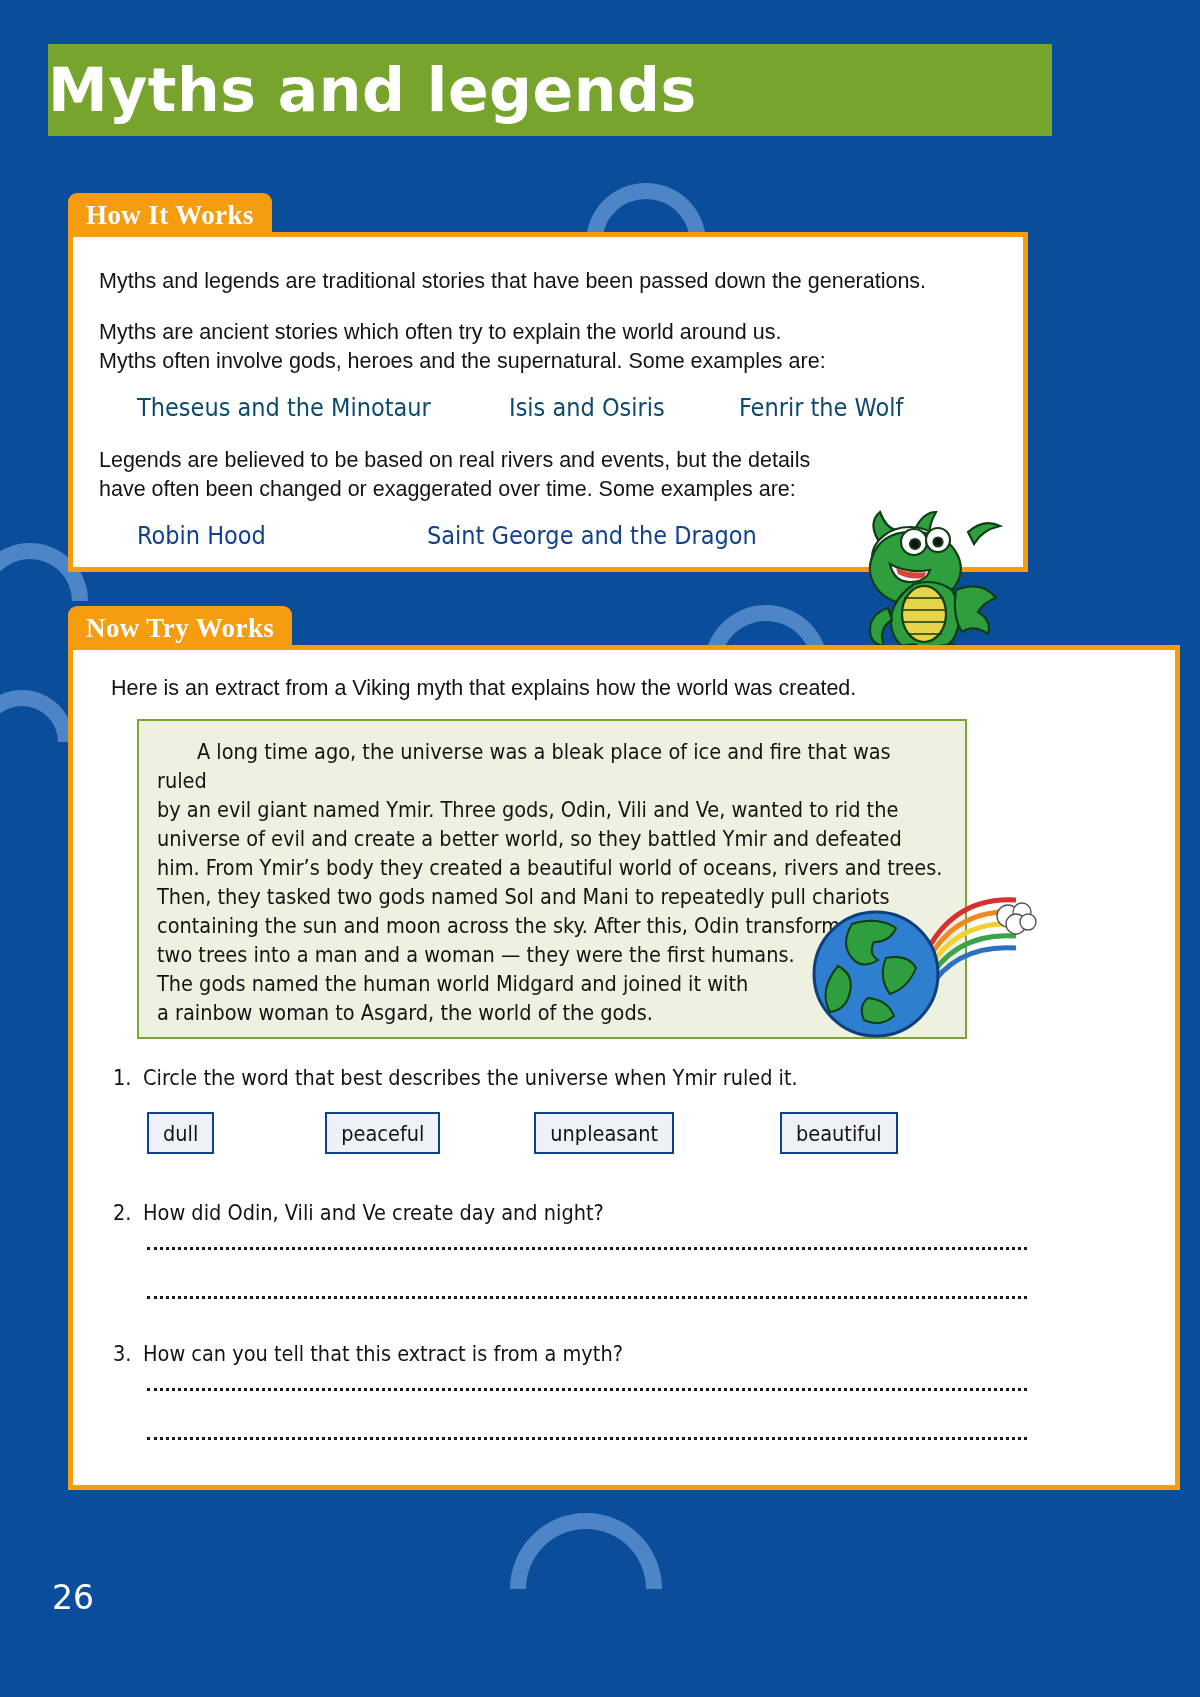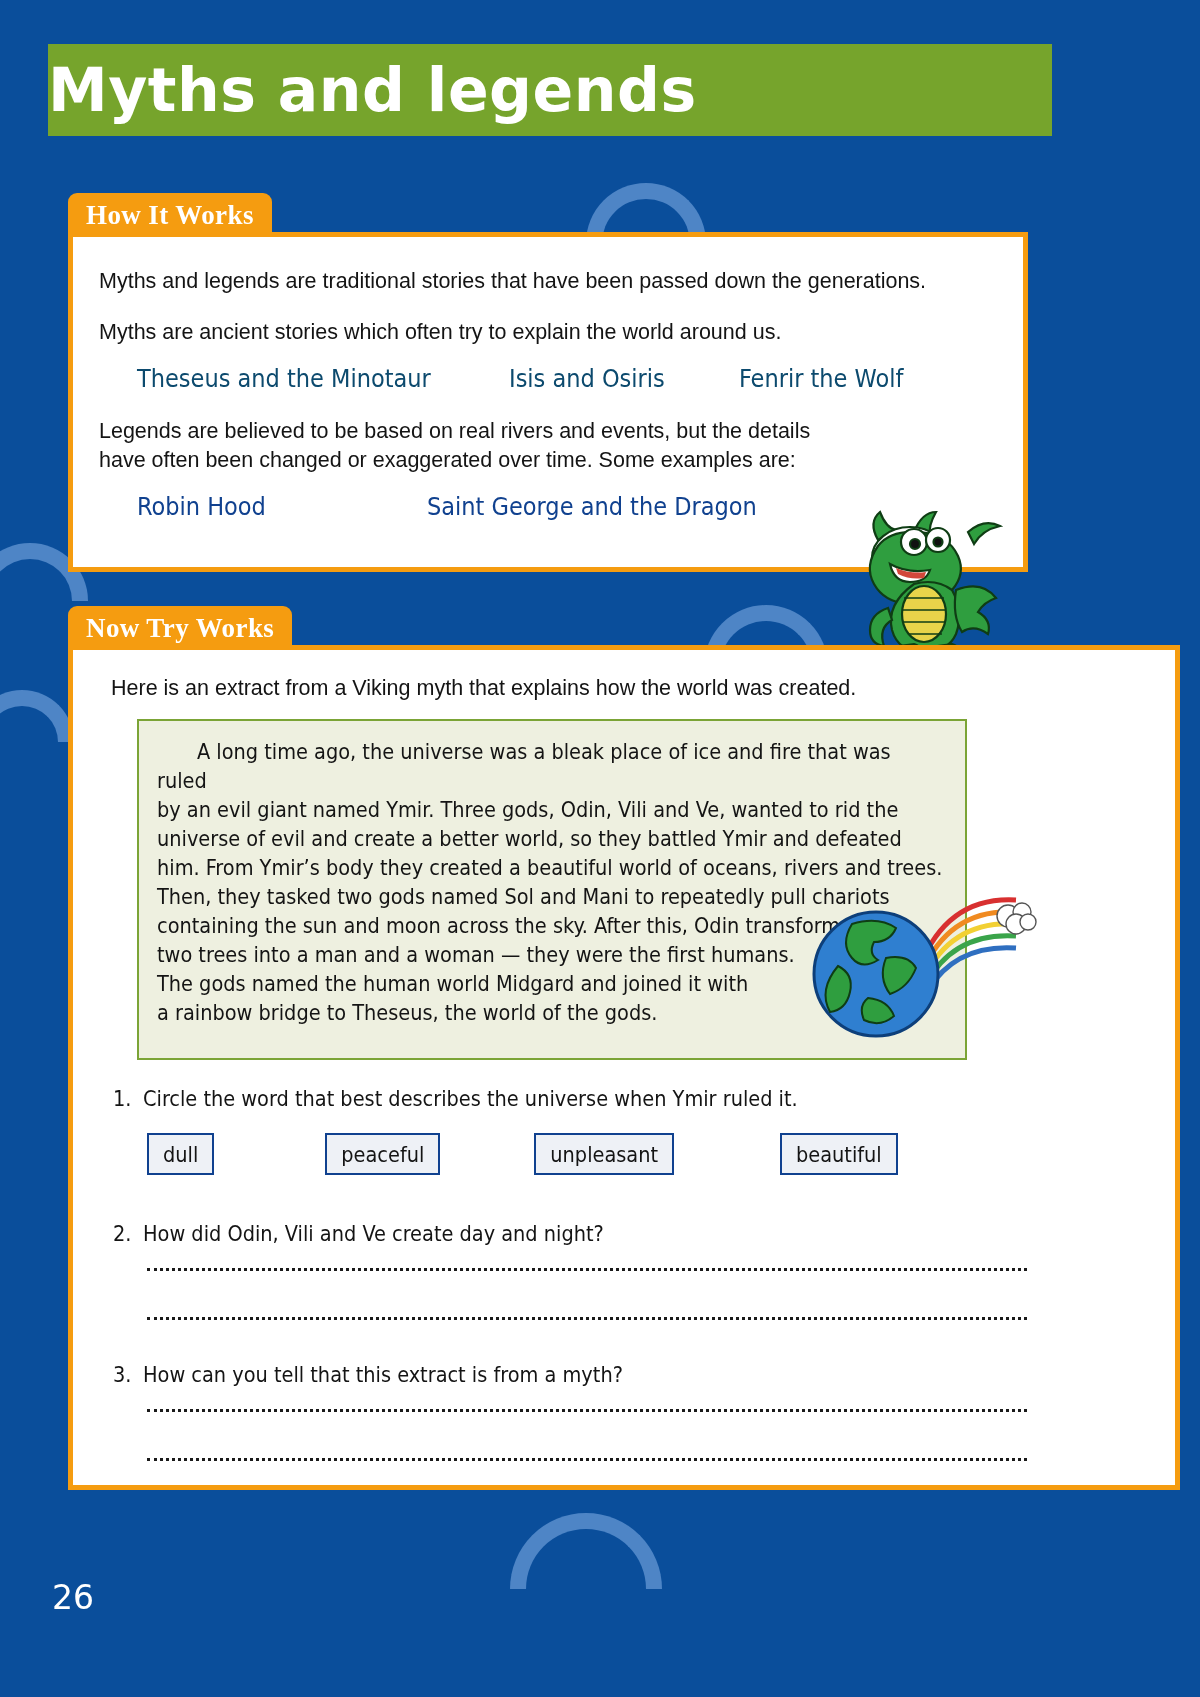--- a/index.html
+++ b/index.html
@@ -48,21 +48,21 @@
   .examples{display:flex;font-size:25px;line-height:32px;padding-left:38px;
             font-family:"DejaVu Sans Condensed","Liberation Sans",sans-serif;}
   .ex-orange{color:#0c4a6e;}
   .ex-blue{color:#10418f;}
   .examples .e0{min-width:372px;}
   .examples .e1{min-width:230px;}
   .ex-blue .e0{min-width:290px;}
 
   
   .extract{margin:16px 0 0 38px;width:830px;background:#eef0e0;
-           border:2px solid #7ba436;box-sizing:border-box;padding:16px 20px 31px 18px;}
+           border:2px solid #7ba436;box-sizing:border-box;padding:16px 20px 10px 18px;}
   .extract p{margin:0;color:#141414;font-size:21.5px;line-height:29px;}
   .indent{display:inline-block;width:40px;}
 
   
   .q{display:flex;margin:26px 0 0 14px;font-size:21.5px;color:#141414;}
   .q .num{width:30px;flex:none;}
   .choices{display:flex;margin:22px 0 0 48px;}
   .choice{border:2px solid #10418f;background:#eef1f6;box-sizing:border-box;
           height:42px;display:flex;align-items:center;justify-content:center;
           padding:0 14px;font-size:21.5px;color:#141414;}
@@ -95,20 +95,21 @@
   </div>
 
   <div class="tab t1">
     <span>How It Works</span>
   </div>
   <div class="panel hiw">
     <div class="panel-body">
       <p class="txt">Myths and legends are traditional stories that have been passed down the generations.</p>
       <div class="gap"></div>
       <p class="txt">Myths are ancient stories which often try to explain the world around us.</p>
+      <p class="txt">Myths often involve gods, heroes and the supernatural.  Some examples are:</p>
       <div class="gap-s"></div>
       <div class="examples ex-orange">
         <div class="e0">Theseus and the Minotaur</div>
         <div class="e1">Isis and Osiris</div>
         <div class="e2">Fenrir the Wolf</div>
       </div>
       <div class="gap"></div>
       <p class="txt">Legends are believed to be based on real rivers and events, but the details</p>
       <p class="txt">have often been changed or exaggerated over time.  Some examples are:</p>
       <div class="gap-s"></div>
@@ -151,21 +152,21 @@
 
       <div class="extract">
         <p><span class="indent"></span><span>A long time ago, the universe was a bleak place of ice and fire that was ruled</span></p>
         <p>by an evil giant named Ymir.  Three gods, Odin, Vili and Ve, wanted to rid the</p>
         <p>universe of evil and create a better world, so they battled Ymir and defeated</p>
         <p>him.  From Ymir’s body they created a beautiful world of oceans, rivers and trees.</p>
         <p>Then, they tasked two gods named Sol and Mani to repeatedly pull chariots</p>
         <p>containing the sun and moon across the sky.  After this, Odin transformed</p>
         <p>two trees into a man and a woman — they were the first humans.</p>
         <p>The gods named the human world Midgard and joined it with</p>
-        <p>a rainbow bridge to Theseus, the world of the gods.</p>
+        <p>a rainbow woman to Asgard, the world of the gods.</p>
       </div>
 
       <div class="q">
         <span class="num">1.</span>
         <span>Circle the word that best describes the universe when Ymir ruled it.</span>
       </div>
 
       <div class="choices">
         <div class="choice">dull</div>
         <div class="sp0"></div>

